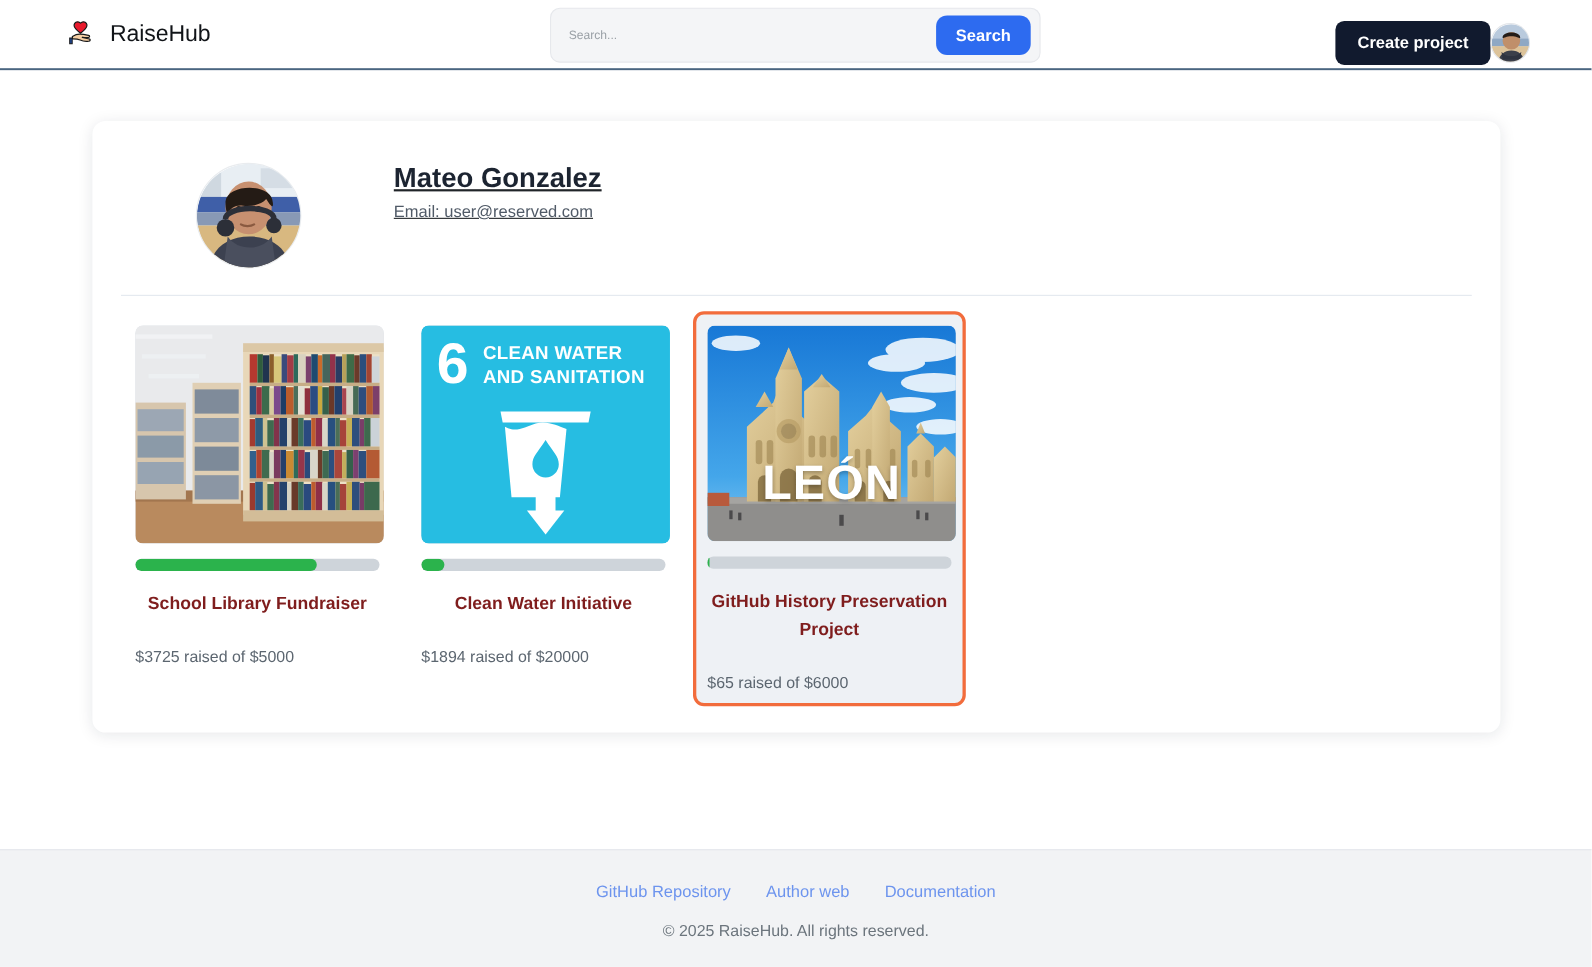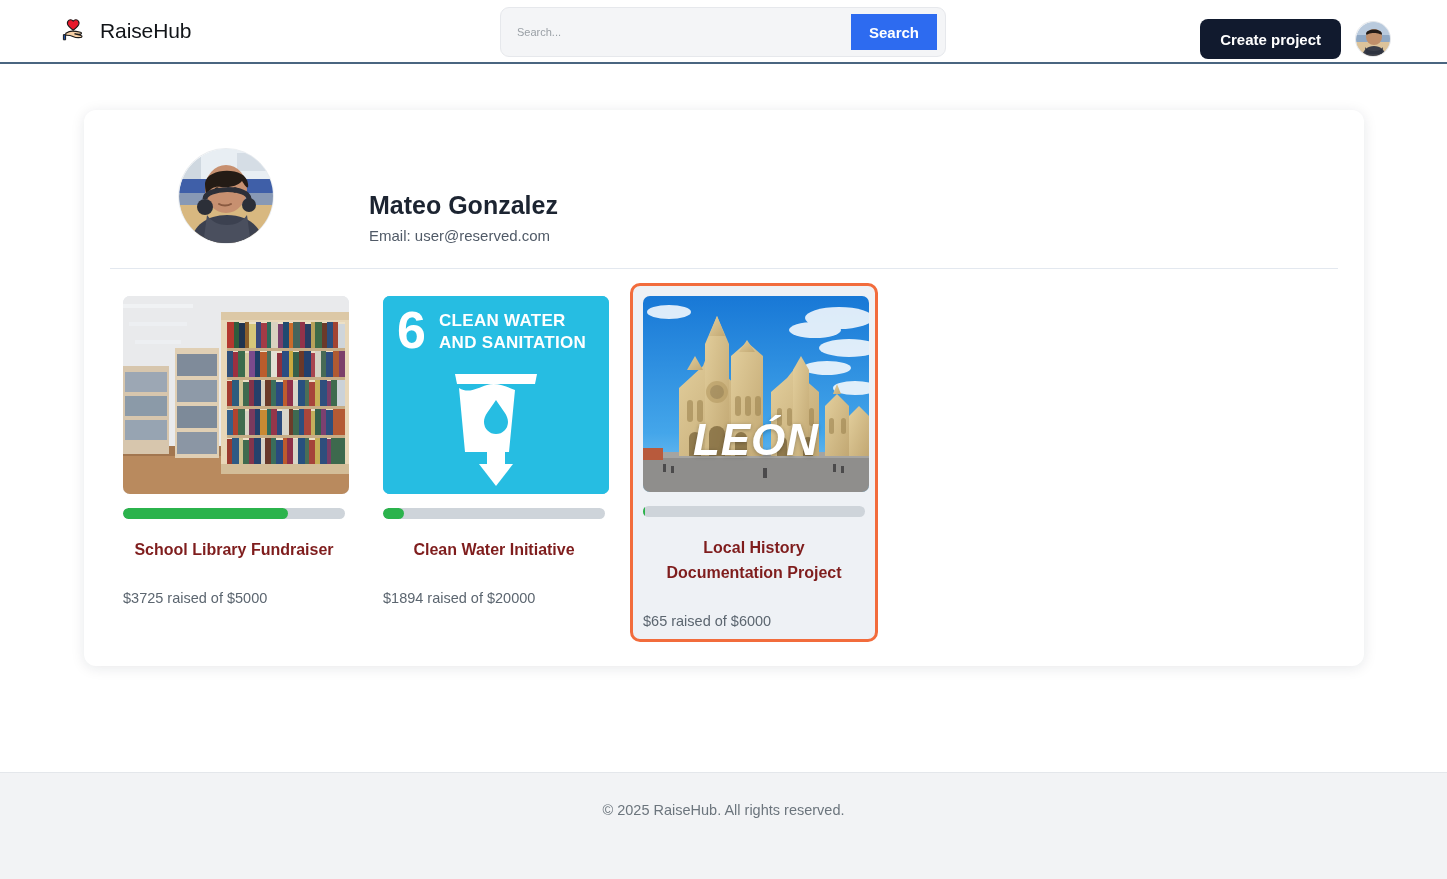--- a/index.html
+++ b/index.html
@@ -66,36 +66,35 @@
     color: #212529;
     padding-left: 16px;
   }
   .search-input::placeholder { color: #9aa0a6; }
   .search-btn {
     height: 36px;
     padding: 0 18px;
     background: #2d6bf0;
     color: #ffffff;
     border: none;
-    border-radius: 0;
+    border-radius: 10px;
     font-size: 15px;
     font-weight: bold;
     font-family: "Liberation Sans", sans-serif;
     cursor: pointer;
     white-space: nowrap;
   }
 
   .header-right {
     position: absolute;
     right: 56px;
     top: 0;
     height: 78px;
     display: flex;
     align-items: center;
-    gap: 14px;
   }
   .create-btn {
     background: #111a2e;
     color: #ffffff;
     border: none;
     border-radius: 8px;
     height: 40px;
     padding: 0 20px;
     font-size: 15px;
     font-weight: bold;
@@ -123,23 +122,24 @@
     top: 46px;
     width: 1280px;
     background: #ffffff;
     border-radius: 12px;
     box-shadow: 0 2px 14px rgba(20,30,50,0.10);
     padding: 26px 26px 24px 26px;
   }
 
   .profile {
     display: flex;
-    align-items: flex-end;
-    gap: 15px;
+    align-items: flex-start;
+    gap: 4px;
     padding: 12px 0 24px 68px;
+    text-decoration: underline;
   }
   .avatar-lg {
     width: 96px; height: 96px;
     border-radius: 50%;
     overflow: hidden;
     border: 1px solid #e9ecef;
     flex: none;
   }
   .profile-text { margin-left: 80px; }
   .profile-name {
@@ -228,21 +228,20 @@
     left: 0; right: 0;
     top: 62%;
     text-align: center;
     color: #ffffff;
     font-size: 44px;
     font-weight: bold;
     letter-spacing: 1px;
     font-family: "Liberation Sans", sans-serif;
     text-shadow: 0 1px 4px rgba(0,0,0,0.28);
     line-height: 1;
-    font-style: italic;
   }
 
   
   .footer {
     position: absolute;
     left: 0; bottom: 0;
     width: 100%;
     height: 107px;
     background: #f2f3f5;
     border-top: 1px solid #e4e7eb;
@@ -604,23 +603,28 @@
                 <rect x="198" y="170" width="3" height="7"></rect>
               </g>
               <rect x="0" y="152" width="20" height="12" fill="#b85a3c"></rect>
             </svg>
             <div class="leon-label">LEÓN</div>
           </div>
         </div>
         <div class="progress">
           <div class="progress-fill" style="width:1.1%"></div>
         </div>
-        <div class="card-title">Local History Documentation Project</div>
+        <div class="card-title">GitHub History Preservation Project</div>
         <div class="card-sub">$65 raised of $6000</div>
       </div>
 
     </div>
   </div>
 </div>
 
 <div class="footer">
+  <div class="footer-links">
+    <a class="footer-link">GitHub Repository</a>
+    <a class="footer-link">Author web</a>
+    <a class="footer-link">Documentation</a>
+  </div>
   <div class="footer-copy">© 2025 RaiseHub. All rights reserved.</div>
 </div>
 
 </body></html>

